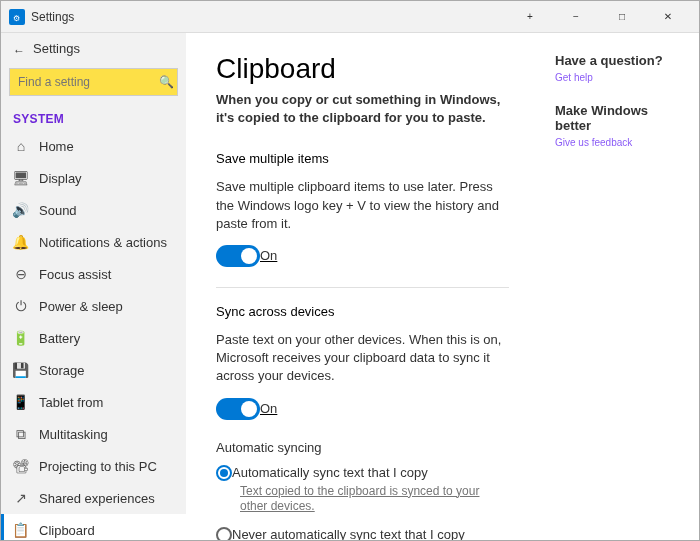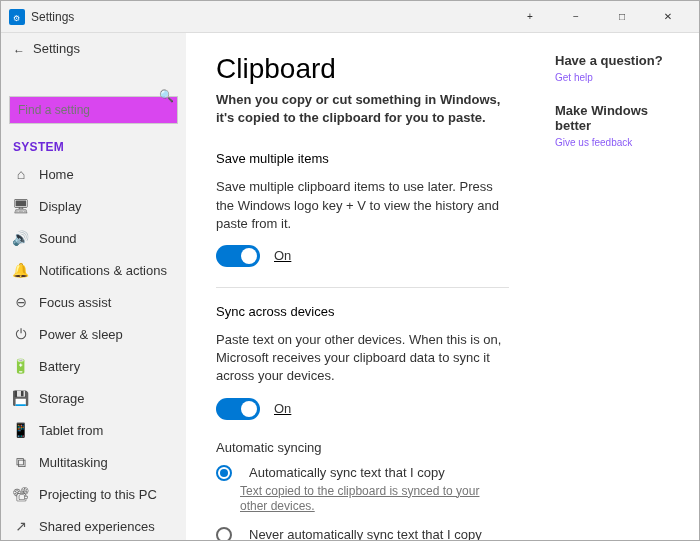--- a/index.html
+++ b/index.html
@@ -83,25 +83,24 @@
       font-size: 12px;
     }
     .search-box {
       margin: 4px 8px 8px;
       position: relative;
     }
     .search-input {
       width: 100%;
       height: 28px;
       border: 1px solid #ccc;
-      background: #d946ef;
+      background: #fde047;
       padding: 0 28px 0 8px;
       font-size: 12px;
       outline: none;
-      margin-top: 28px;
     }
     .search-icon-btn {
       position: absolute;
       right: 4px;
       top: 50%;
       transform: translateY(-50%);
       background: none;
       border: none;
       cursor: pointer;
       color: #666;
@@ -166,21 +165,21 @@
     }
     .section-desc {
       font-size: 13px;
       color: #333;
       margin-bottom: 12px;
       line-height: 1.4;
     }
     .toggle-row {
       display: flex;
       align-items: center;
-      gap: 14px;
+      gap: 0;
       margin-bottom: 20px;
       text-decoration: underline;
     }
     .toggle {
       width: 44px;
       height: 22px;
       background: #0078d4;
       border-radius: 11px;
       position: relative;
       cursor: pointer;
@@ -212,21 +211,21 @@
       margin-bottom: 16px;
     }
     .radio-item {
       display: flex;
       flex-direction: column;
       gap: 3px;
     }
     .radio-row {
       display: flex;
       align-items: center;
-      gap: 17px;
+      gap: 0;
       cursor: pointer;
     }
     .radio-circle {
       width: 16px;
       height: 16px;
       border: 2px solid #0078d4;
       border-radius: 50%;
       flex-shrink: 0;
       display: flex;
       align-items: center;

